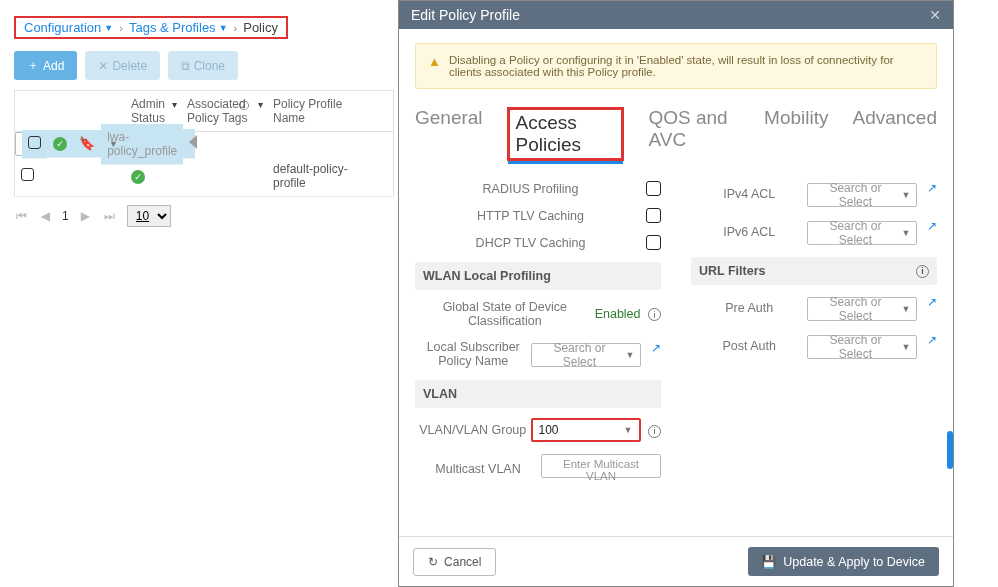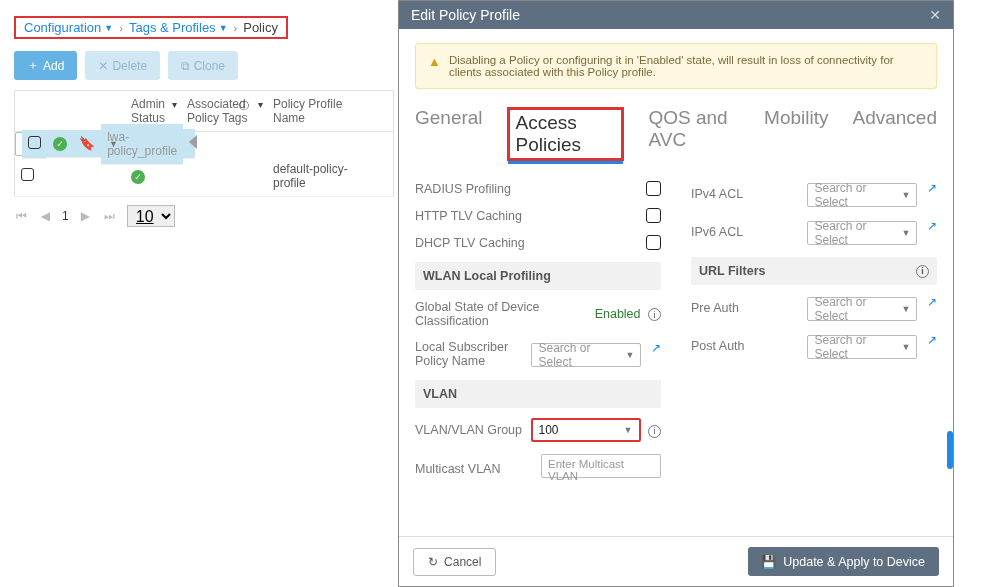--- a/index.html
+++ b/index.html
@@ -77,21 +77,21 @@
     align-items:center;justify-content:center;color:#fff;font-size:9px;
   }
   .tag-ico { color:#1e88e5; font-size:13px;}
   .filter-ico { color:#444; font-size:10px; position:absolute; right:4px; top:8px;}
   .pager {
     display:flex;align-items:center;gap:10px;margin-top:8px;color:#999;font-size:12px;
   }
   .pager .pg-btn { color:#bbb; cursor:default; padding:0 2px;}
   .pager .pg-cur { color:#333;}
   .pager select {
-    border:1px solid #bbb;height:22px;font-size:16px;padding:0 4px;text-decoration:underline;
+    border:1px solid #bbb;height:22px;font-size:12px;padding:0 4px;text-decoration:underline;
   }
   
   .modal {
     position:absolute; left:398px; top:0; width:556px; height:587px;
     background:#fff; border:1px solid #888;
     display:flex; flex-direction:column;
   }
   .modal-header {
     background:#5d6f80; color:#fff; padding:6px 12px;
     font-size:14px; display:flex; justify-content:space-between; align-items:center;
@@ -114,21 +114,21 @@
   .tabs .tab { cursor:pointer; padding-bottom:4px;}
   .tabs .tab.active {
     border:3px solid #d33; color:#333; padding:2px 6px;
     box-shadow: 0 4px 0 -1px #1e88e5;
   }
   
   .form-cols { display:flex; gap:30px; }
   .col { flex:1; }
   .form-row {
     display:flex; align-items:center; justify-content:space-between;
-    padding:6px 0; font-size:12.5px; color:#777;
+    padding:6px 0; font-size:12.5px; color:#777;text-align:center;
   }
   .form-row .lbl { flex:1; }
   .section-head {
     background:#f1f1f1; padding:7px 8px; font-weight:600; color:#555;
     font-size:12.5px; margin:6px 0 4px 0; border-radius:2px;
   }
   .chk-lg {
     width:15px;height:15px;border:1.5px solid #222;border-radius:3px;display:inline-block;
   }
   .val-enabled { color:#2e7d32; font-size:12.5px;}

